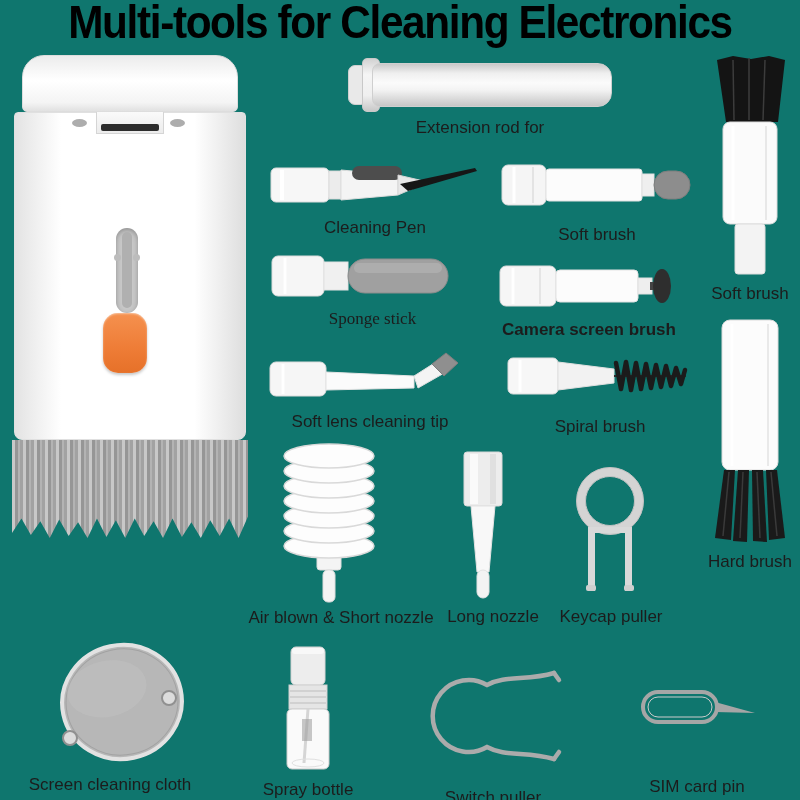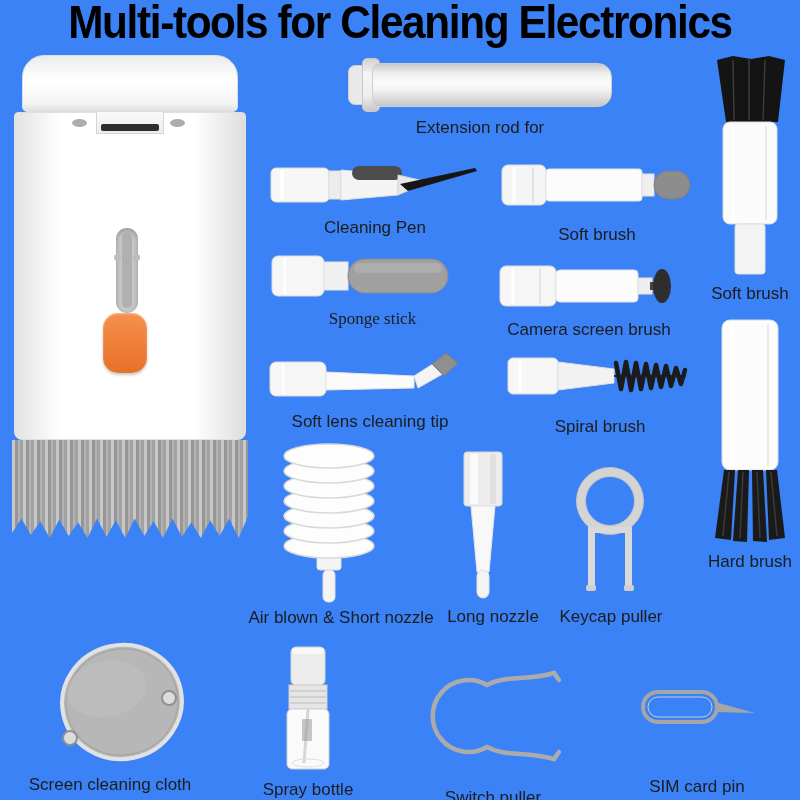--- a/index.html
+++ b/index.html
@@ -1,16 +1,16 @@
 <!DOCTYPE html>
 <html><head>
 <meta charset="utf-8">
 <style>
   html,body{margin:0;padding:0;background:#fff;}
-  .page{position:relative;width:800px;height:800px;background:#3b82f6;overflow:hidden;
+  .page{position:relative;width:800px;height:800px;background:#0f766e;overflow:hidden;
         font-family:"Liberation Sans","DejaVu Sans",sans-serif;color:#1b1b1b;}
   .title{position:absolute;top:-6px;left:0;width:800px;text-align:center;
          font-size:47px;font-weight:800;letter-spacing:-1.5px;color:#000;
          transform:scaleX(0.9);transform-origin:50% 50%;white-space:nowrap;}
   figure.item{position:absolute;margin:0;display:flex;flex-direction:column;align-items:center;}
   .art{position:relative;width:100%;}
   .label{font-size:17px;color:#1c1c1c;white-space:nowrap;text-align:center;}
   .part{position:absolute;box-sizing:border-box;}
 
   
@@ -53,21 +53,21 @@
   .rod-collar{left:16px;top:0;width:18px;height:54px;border:1px solid #c8c8c8;border-radius:5px;
               background:linear-gradient(180deg,#d2d2d2,#f5f5f5 30%,#efefef 70%,#c8c8c8);}
   .rod-cap{left:2px;top:7px;width:16px;height:40px;border:1px solid #cfcfcf;
            border-radius:7px 3px 3px 7px;background:#e9e9e9;}
 
   
   .pen{left:270px;top:158px;width:210px;} .pen .art{height:55px;} .pen .label{margin-top:5px;text-align:right;}
   .sbh{left:500px;top:158px;width:194px;} .sbh .art{height:60px;} .sbh .label{margin-top:7px;}
   .sbv{left:703px;top:56px;width:94px;}  .sbv .art{height:222px;} .sbv .label{margin-top:6px;}
   .spg{left:270px;top:252px;width:205px;font-family:Liberation Serif, serif;} .spg .art{height:50px;} .spg .label{margin-top:7px;}
-  .cam{left:498px;top:260px;width:182px;} .cam .art{height:54px;} .cam .label{margin-top:6px;}
+  .cam{left:498px;top:260px;width:182px;} .cam .art{height:54px;} .cam .label{margin-top:6px;font-weight:bold;}
   .lens{left:268px;top:350px;width:204px;} .lens .art{height:58px;} .lens .label{margin-top:4px;}
   .spiral{left:506px;top:350px;width:188px;justify-content:flex-end;} .spiral .art{height:62px;} .spiral .label{margin-top:5px;}
   .hard{left:707px;top:318px;width:86px;} .hard .art{height:228px;} .hard .label{margin-top:6px;}
   .blower{left:281px;top:442px;width:120px;} .blower .art{height:162px;} .blower .label{margin-top:4px;}
   .nozzle{left:448px;top:450px;width:90px;} .nozzle .art{height:153px;} .nozzle .label{margin-top:4px;}
   .keycap{left:566px;top:465px;width:90px;} .keycap .art{height:138px;} .keycap .label{margin-top:4px;}
   .cloth{left:30px;top:638px;width:160px;} .cloth .art{height:133px;} .cloth .label{margin-top:4px;}
   .spray{left:258px;top:645px;width:100px;} .spray .art{height:130px;} .spray .label{margin-top:5px;}
   .switch{left:423px;top:655px;width:140px;gap:10px;} .switch .art{height:119px;} .switch .label{margin-top:4px;}
   .sim{left:627px;top:650px;width:140px;} .sim .art{height:123px;} .sim .label{margin-top:4px;}

